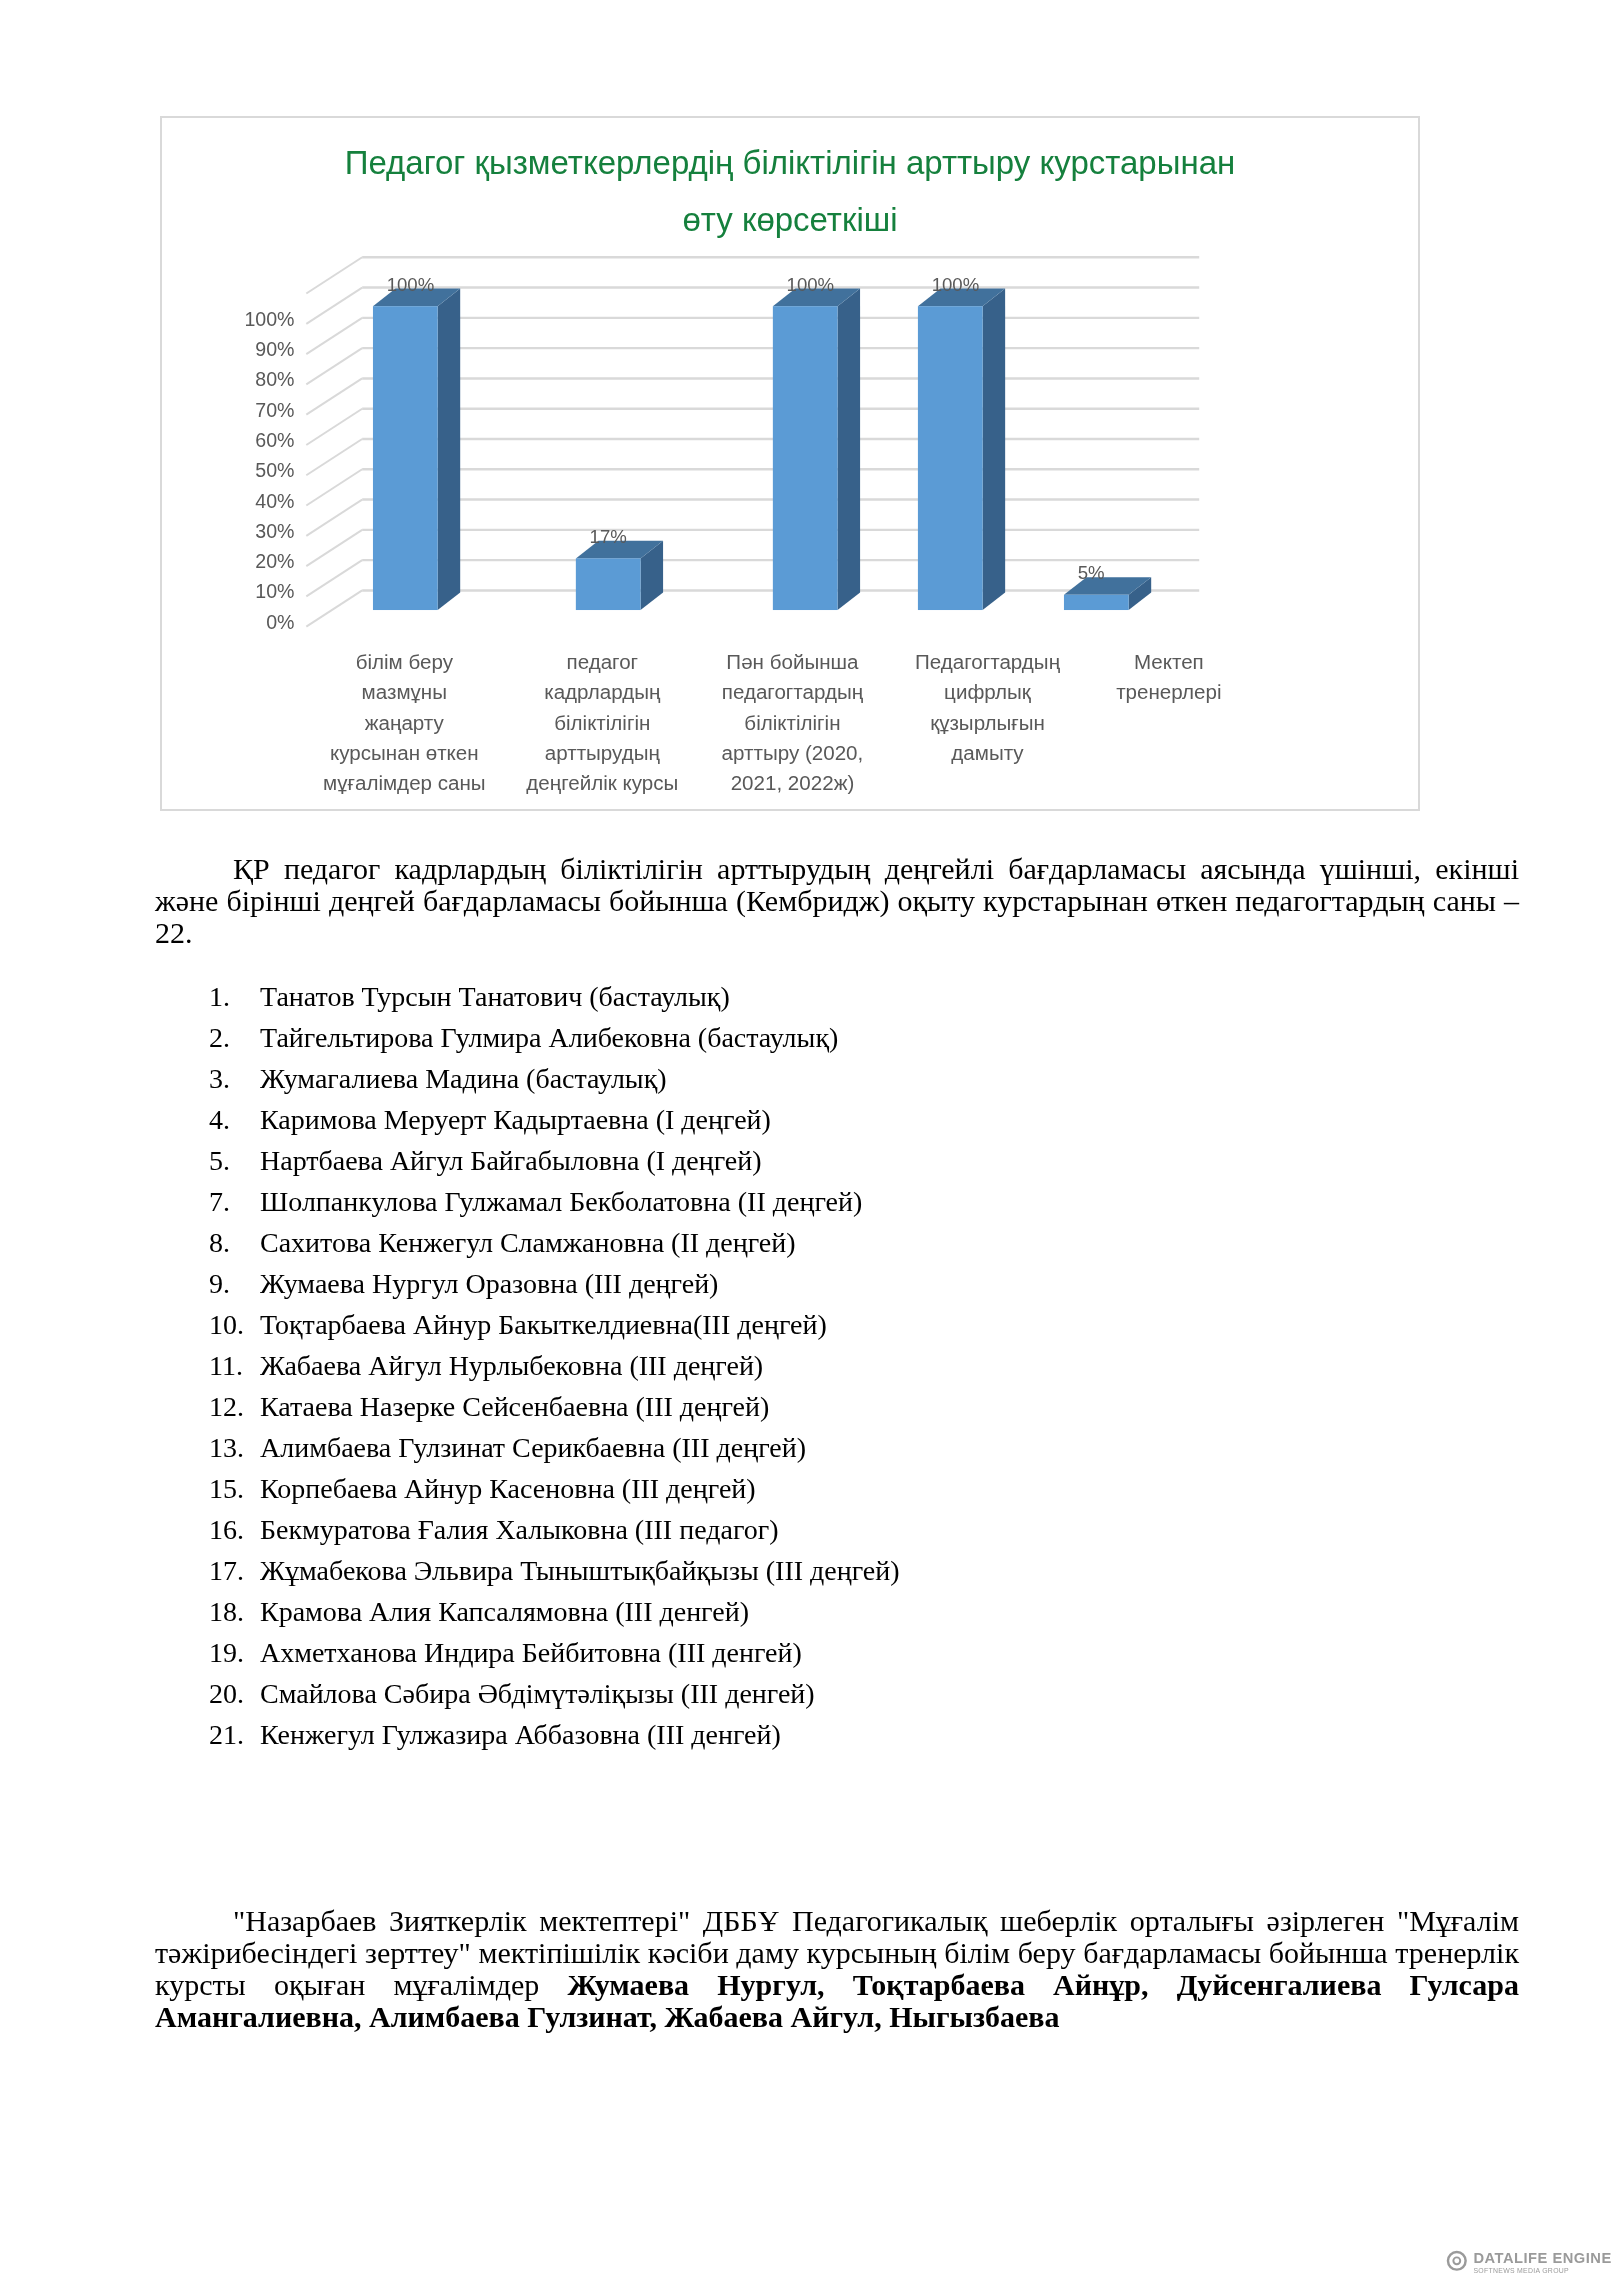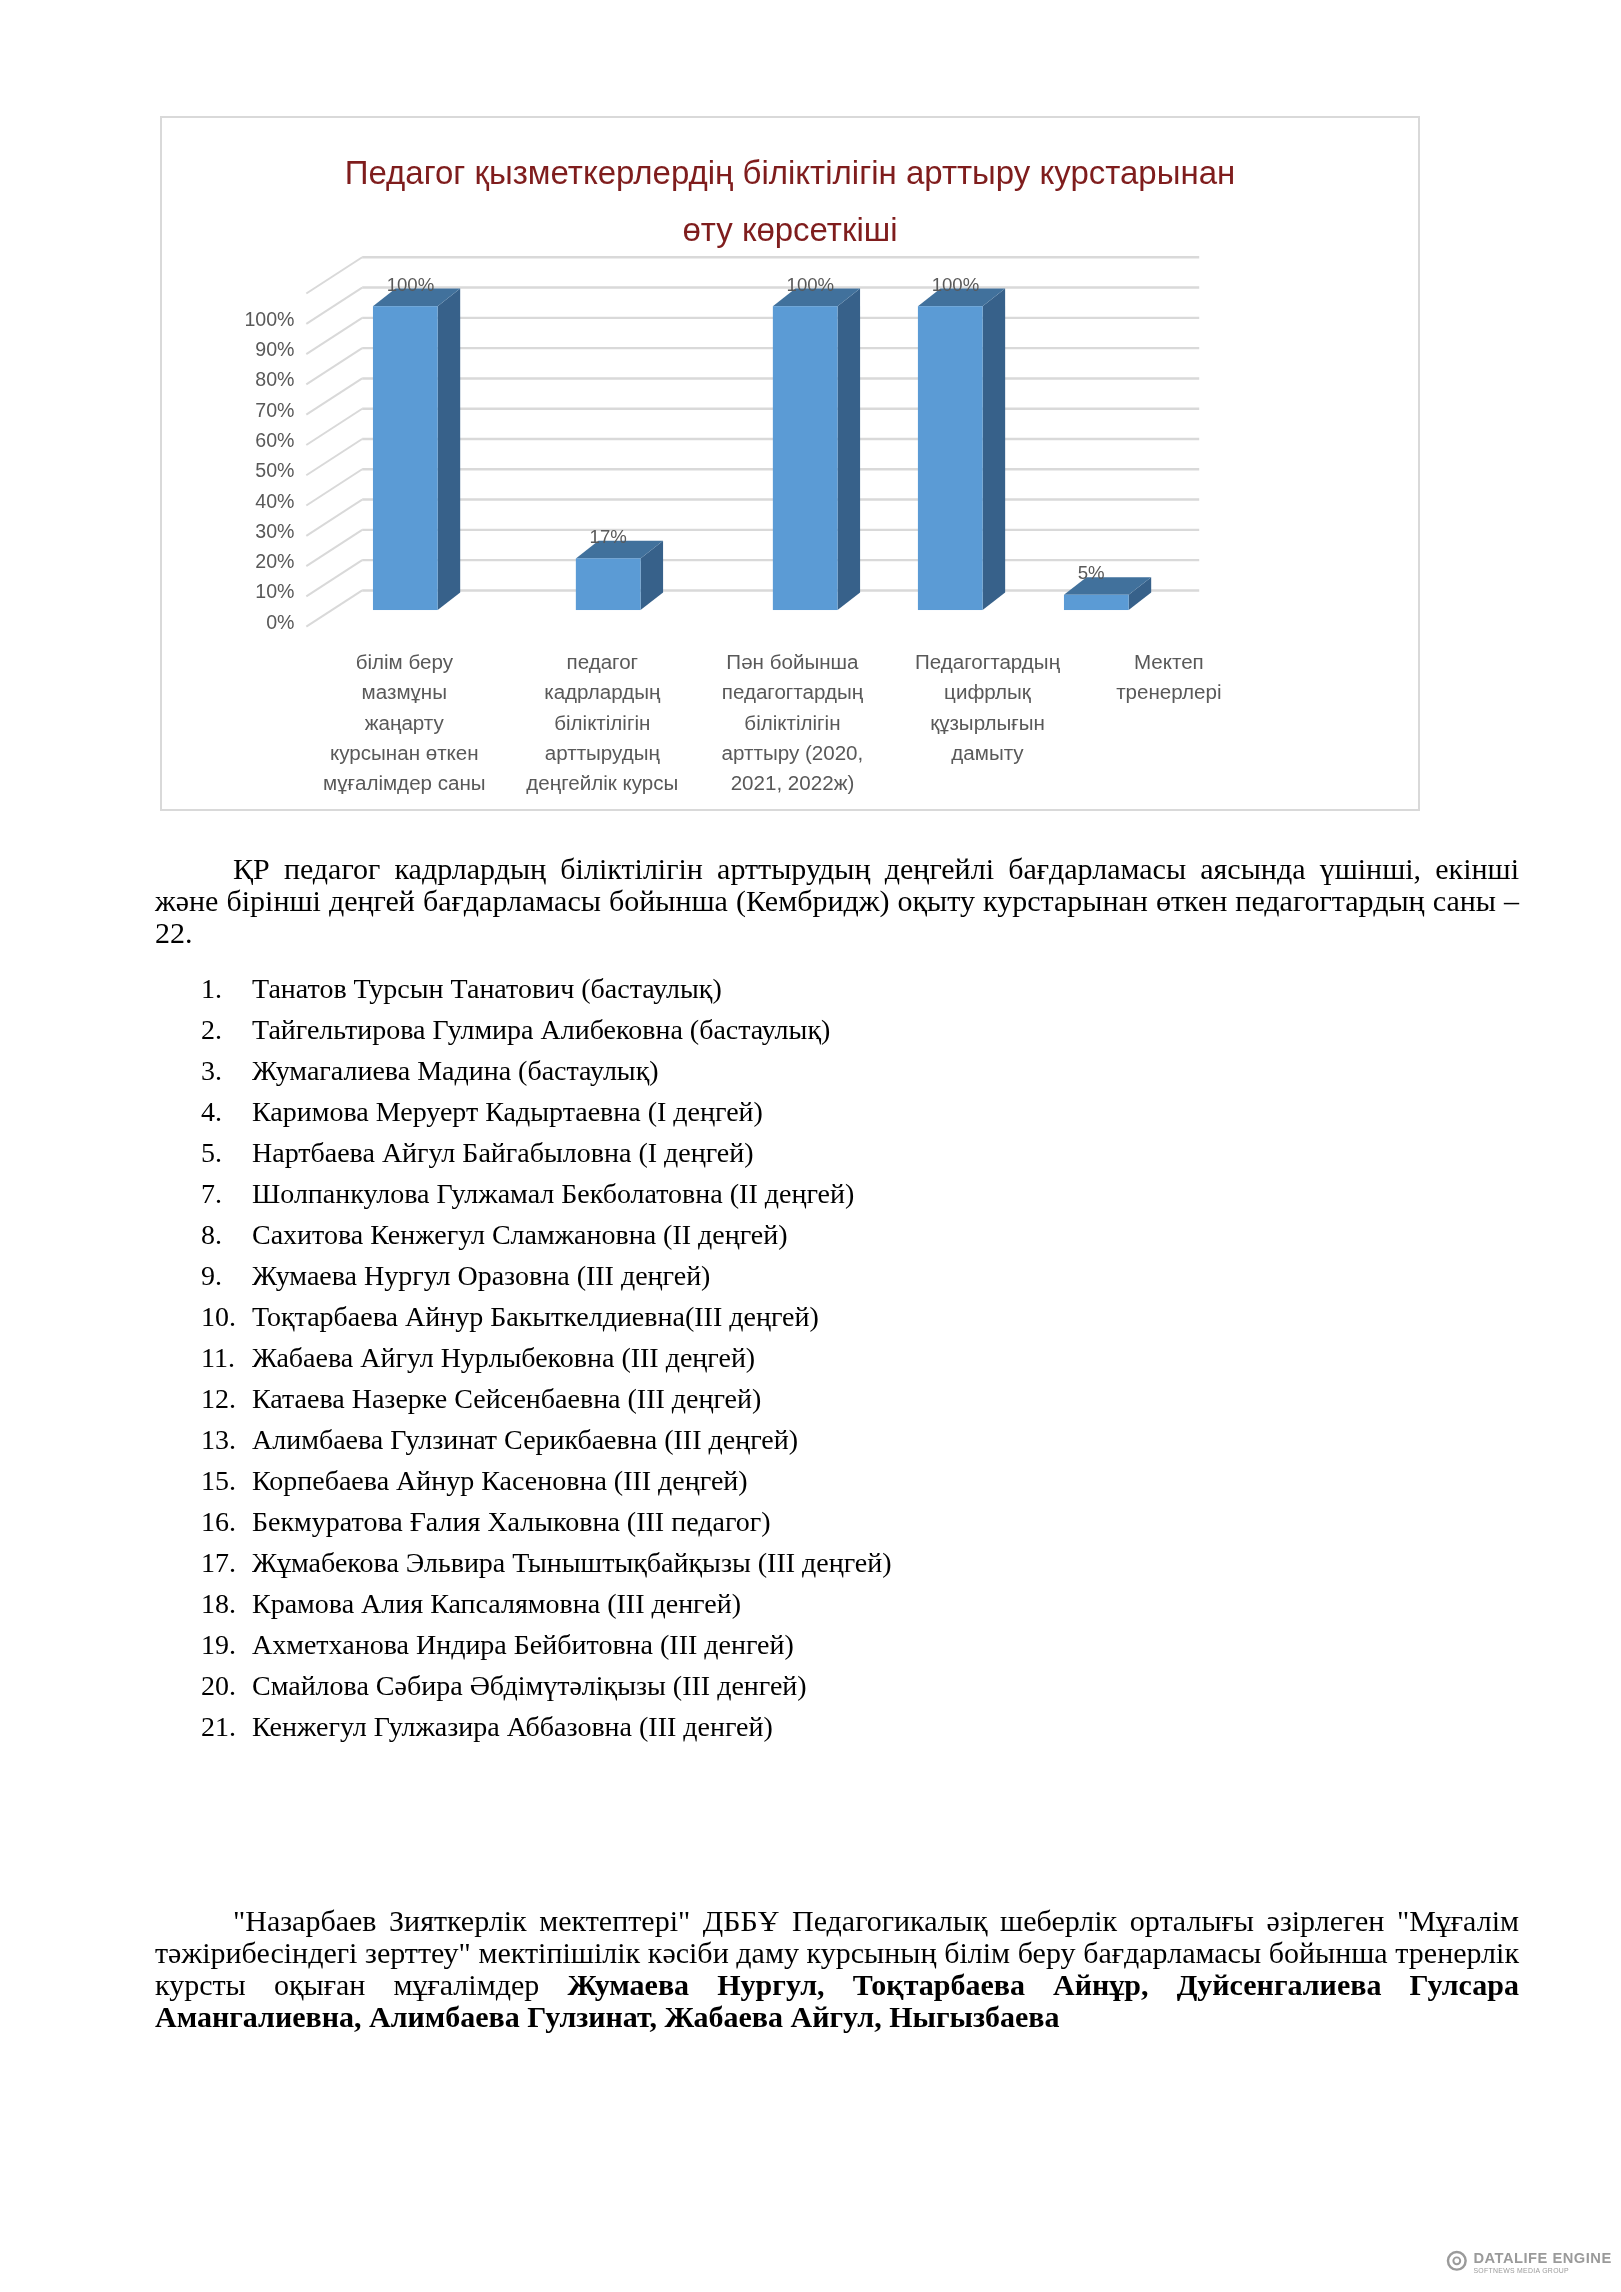--- a/index.html
+++ b/index.html
@@ -1,22 +1,22 @@
 <!DOCTYPE html>
 <html><head>
 <meta charset="utf-8">
 <style>
   html, body { margin:0; padding:0; background:#ffffff; }
   body { width:1621px; height:2293px; position:relative; overflow:hidden; font-family:"Liberation Serif", serif; color:#000; }
   .chart-box { position:absolute; left:160px; top:116px; width:1260px; height:695px; border:2px solid #d9d9d9; box-sizing:border-box; background:#fff; }
-  .chart-title { position:absolute; left:0; right:0; top:26px; text-align:center; font-family:"Liberation Sans", sans-serif; font-size:33px; color:#7f1d1d; line-height:57px; }
+  .chart-title { position:absolute; left:0; right:0; top:16px; text-align:center; font-family:"Liberation Sans", sans-serif; font-size:33px; color:#15803d; line-height:57px; }
   svg.chart { position:absolute; left:0; top:0; }
   .para { position:absolute; left:155px; width:1364px; font-size:30px; line-height:32px; text-align:justify; }
   .indent { text-indent:78px; }
-  .list { position:absolute; left:201px; top:968px; margin:0; padding:0; list-style:none; font-size:28px; }
+  .list { position:absolute; left:201px; top:968px; margin:8px; padding:0; list-style:none; font-size:28px; }
   .list li { height:41px; line-height:41px; white-space:nowrap; }
   .list .num { display:inline-block; width:51px; }
   .bold { font-weight:bold; }
   .watermark { position:absolute; left:1446px; top:2250px; font-family:"Liberation Sans", sans-serif; color:#9a9a9a; }
   .wm-title { font-size:14.7px; font-weight:bold; letter-spacing:0.5px; position:absolute; left:27.4px; top:0; white-space:nowrap; }
   .wm-sub { font-size:6.9px; position:absolute; left:27.4px; top:16.7px; white-space:nowrap; letter-spacing:0.3px; }
   .wm-icon { position:absolute; left:0; top:0; width:21.6px; height:21.6px; }
 </style>
 </head>
 <body>

